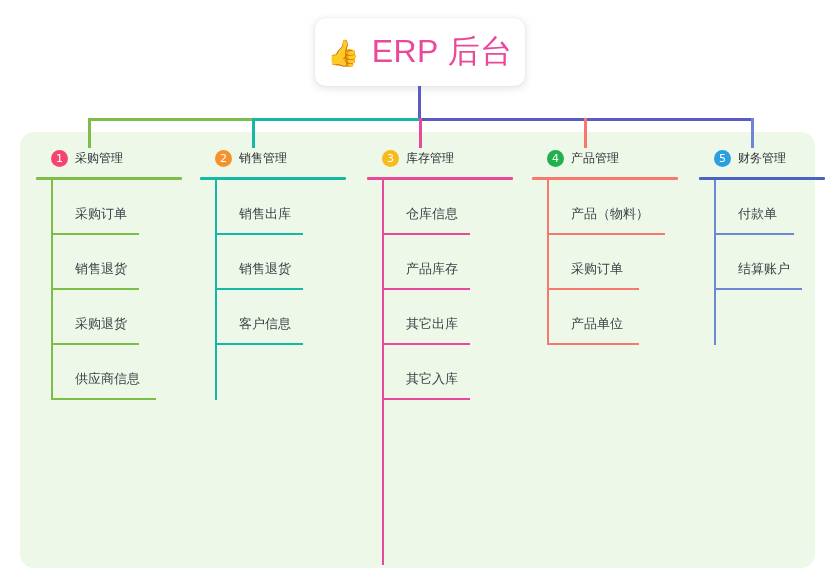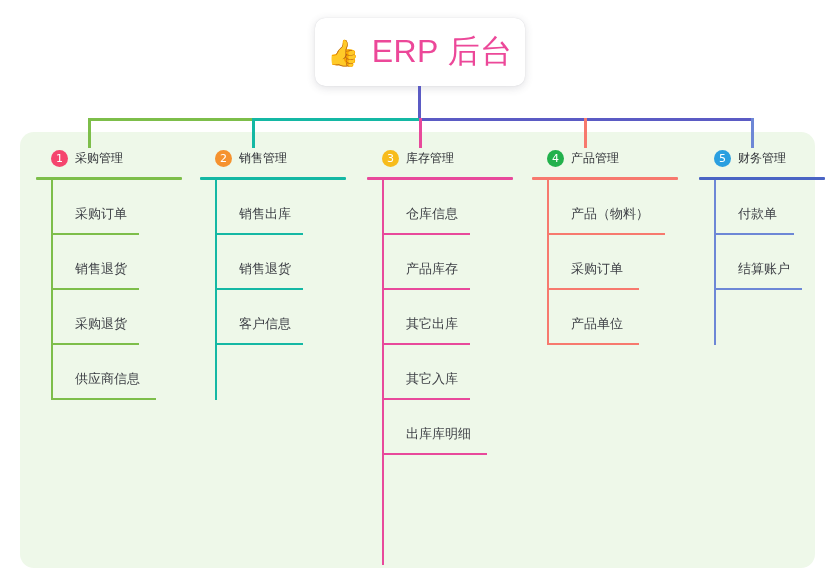--- a/index.html
+++ b/index.html
@@ -216,24 +216,20 @@
           <div class="item-rule" style="background: rgb(232, 73, 155); width: 88px;"></div>
         </div>
         <div class="item">
           <span class="item-label">其它出库</span>
           <div class="item-rule" style="background: rgb(232, 73, 155); width: 88px;"></div>
         </div>
         <div class="item">
           <span class="item-label">其它入库</span>
           <div class="item-rule" style="background: rgb(232, 73, 155); width: 88px;"></div>
         </div>
-        <div class="item">
-          <span class="item-label">出库库明细</span>
-          <div class="item-rule" style="background: rgb(232, 73, 155); width: 105px;"></div>
-        </div>
       </div>
     </div>
     <div class="column" style="left: 532px; width: 150px;">
       <div class="col-head">
         <span class="badge" style="background: rgb(34, 177, 76);">4</span>
         <span class="col-title">产品管理</span>
       </div>
       <div class="col-underline" style="background: rgb(247, 121, 110); width: 146px;"></div>
       <div class="items">
         <div class="spine" style="background: rgb(247, 121, 110); height: 165px;"></div>

